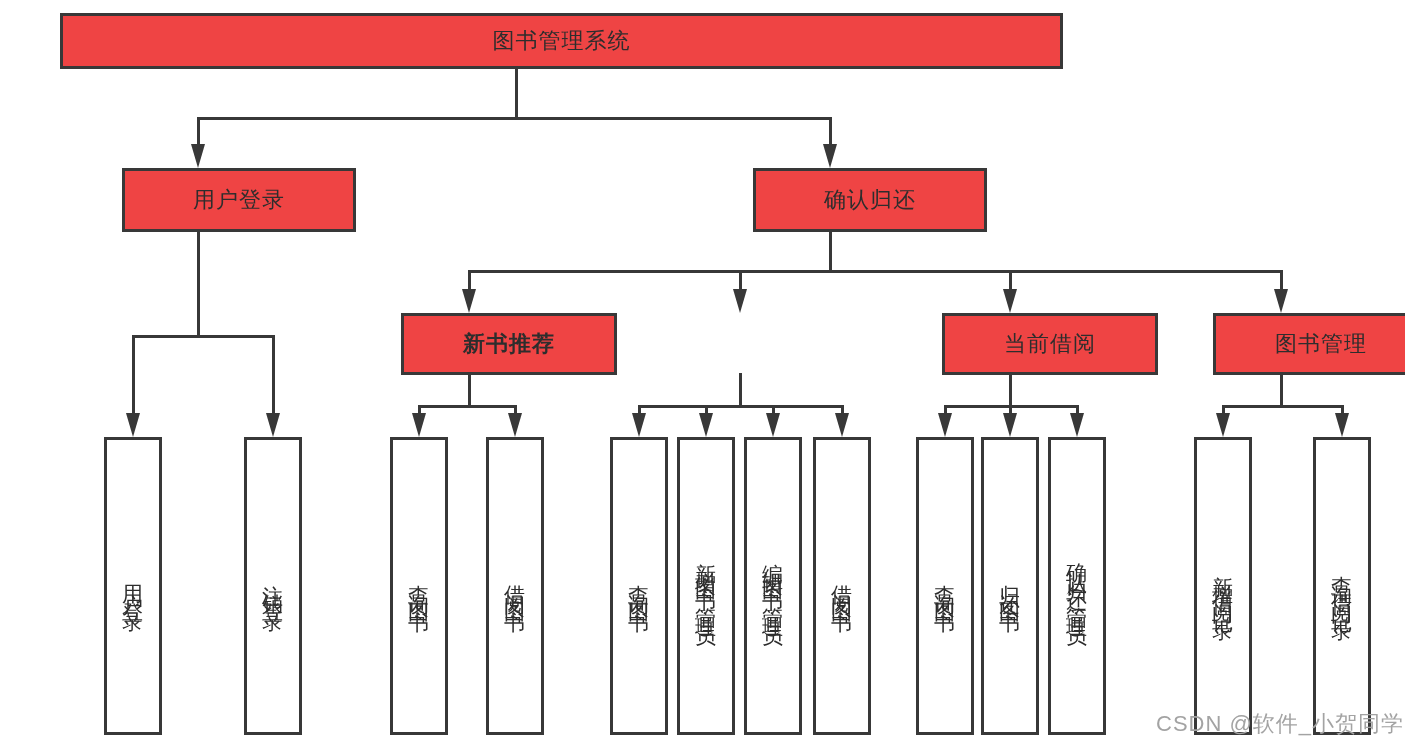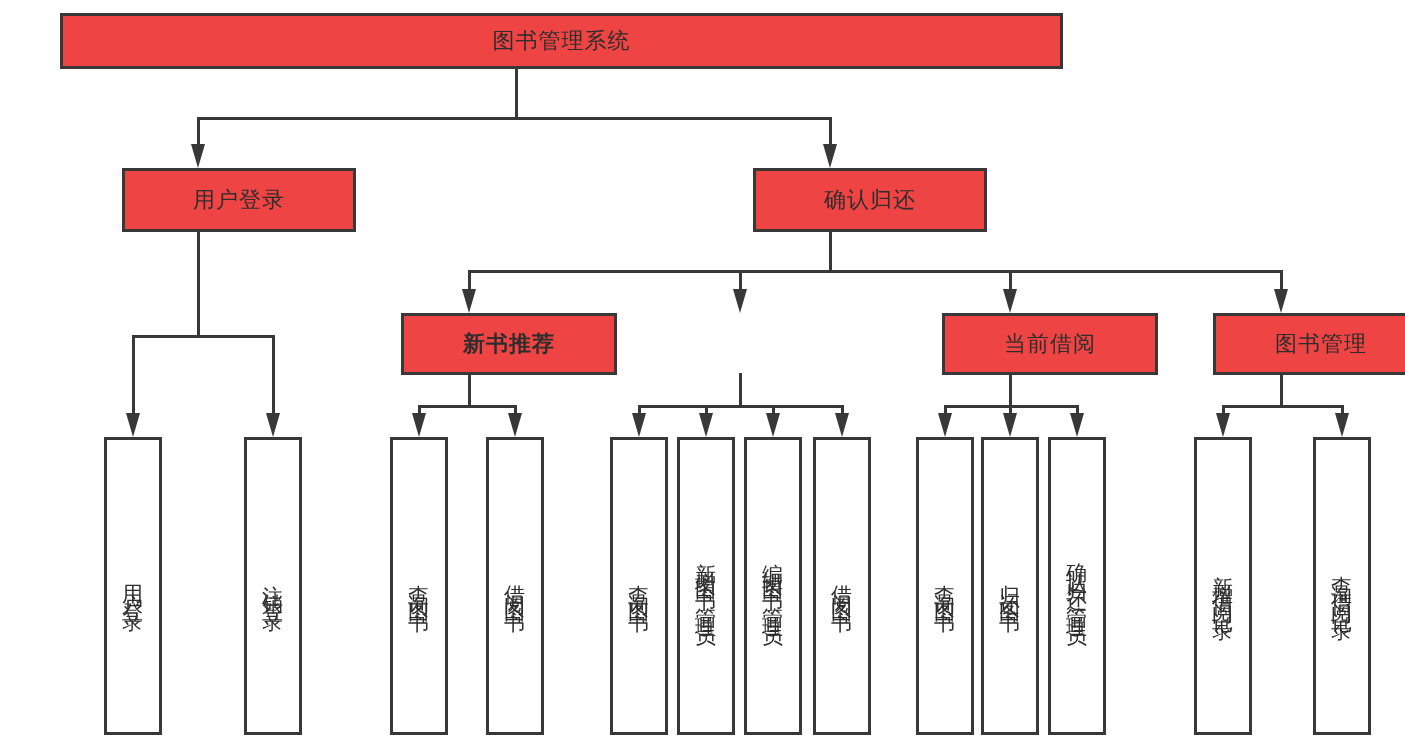--- a/index.html
+++ b/index.html
@@ -152,14 +152,15 @@
     <span class="vtext">确认归还（管理员）</span>
   </div>
 
   <div class="vbox" style="left:1194px;">
     <span class="vtext">新增借阅记录</span>
   </div>
   <div class="vbox" style="left:1313px;">
     <span class="vtext">查询借阅记录</span>
   </div>
 
+  <div class="watermark">CSDN @软件_小贺同学</div>
 
 </div>
 
 </body></html>

